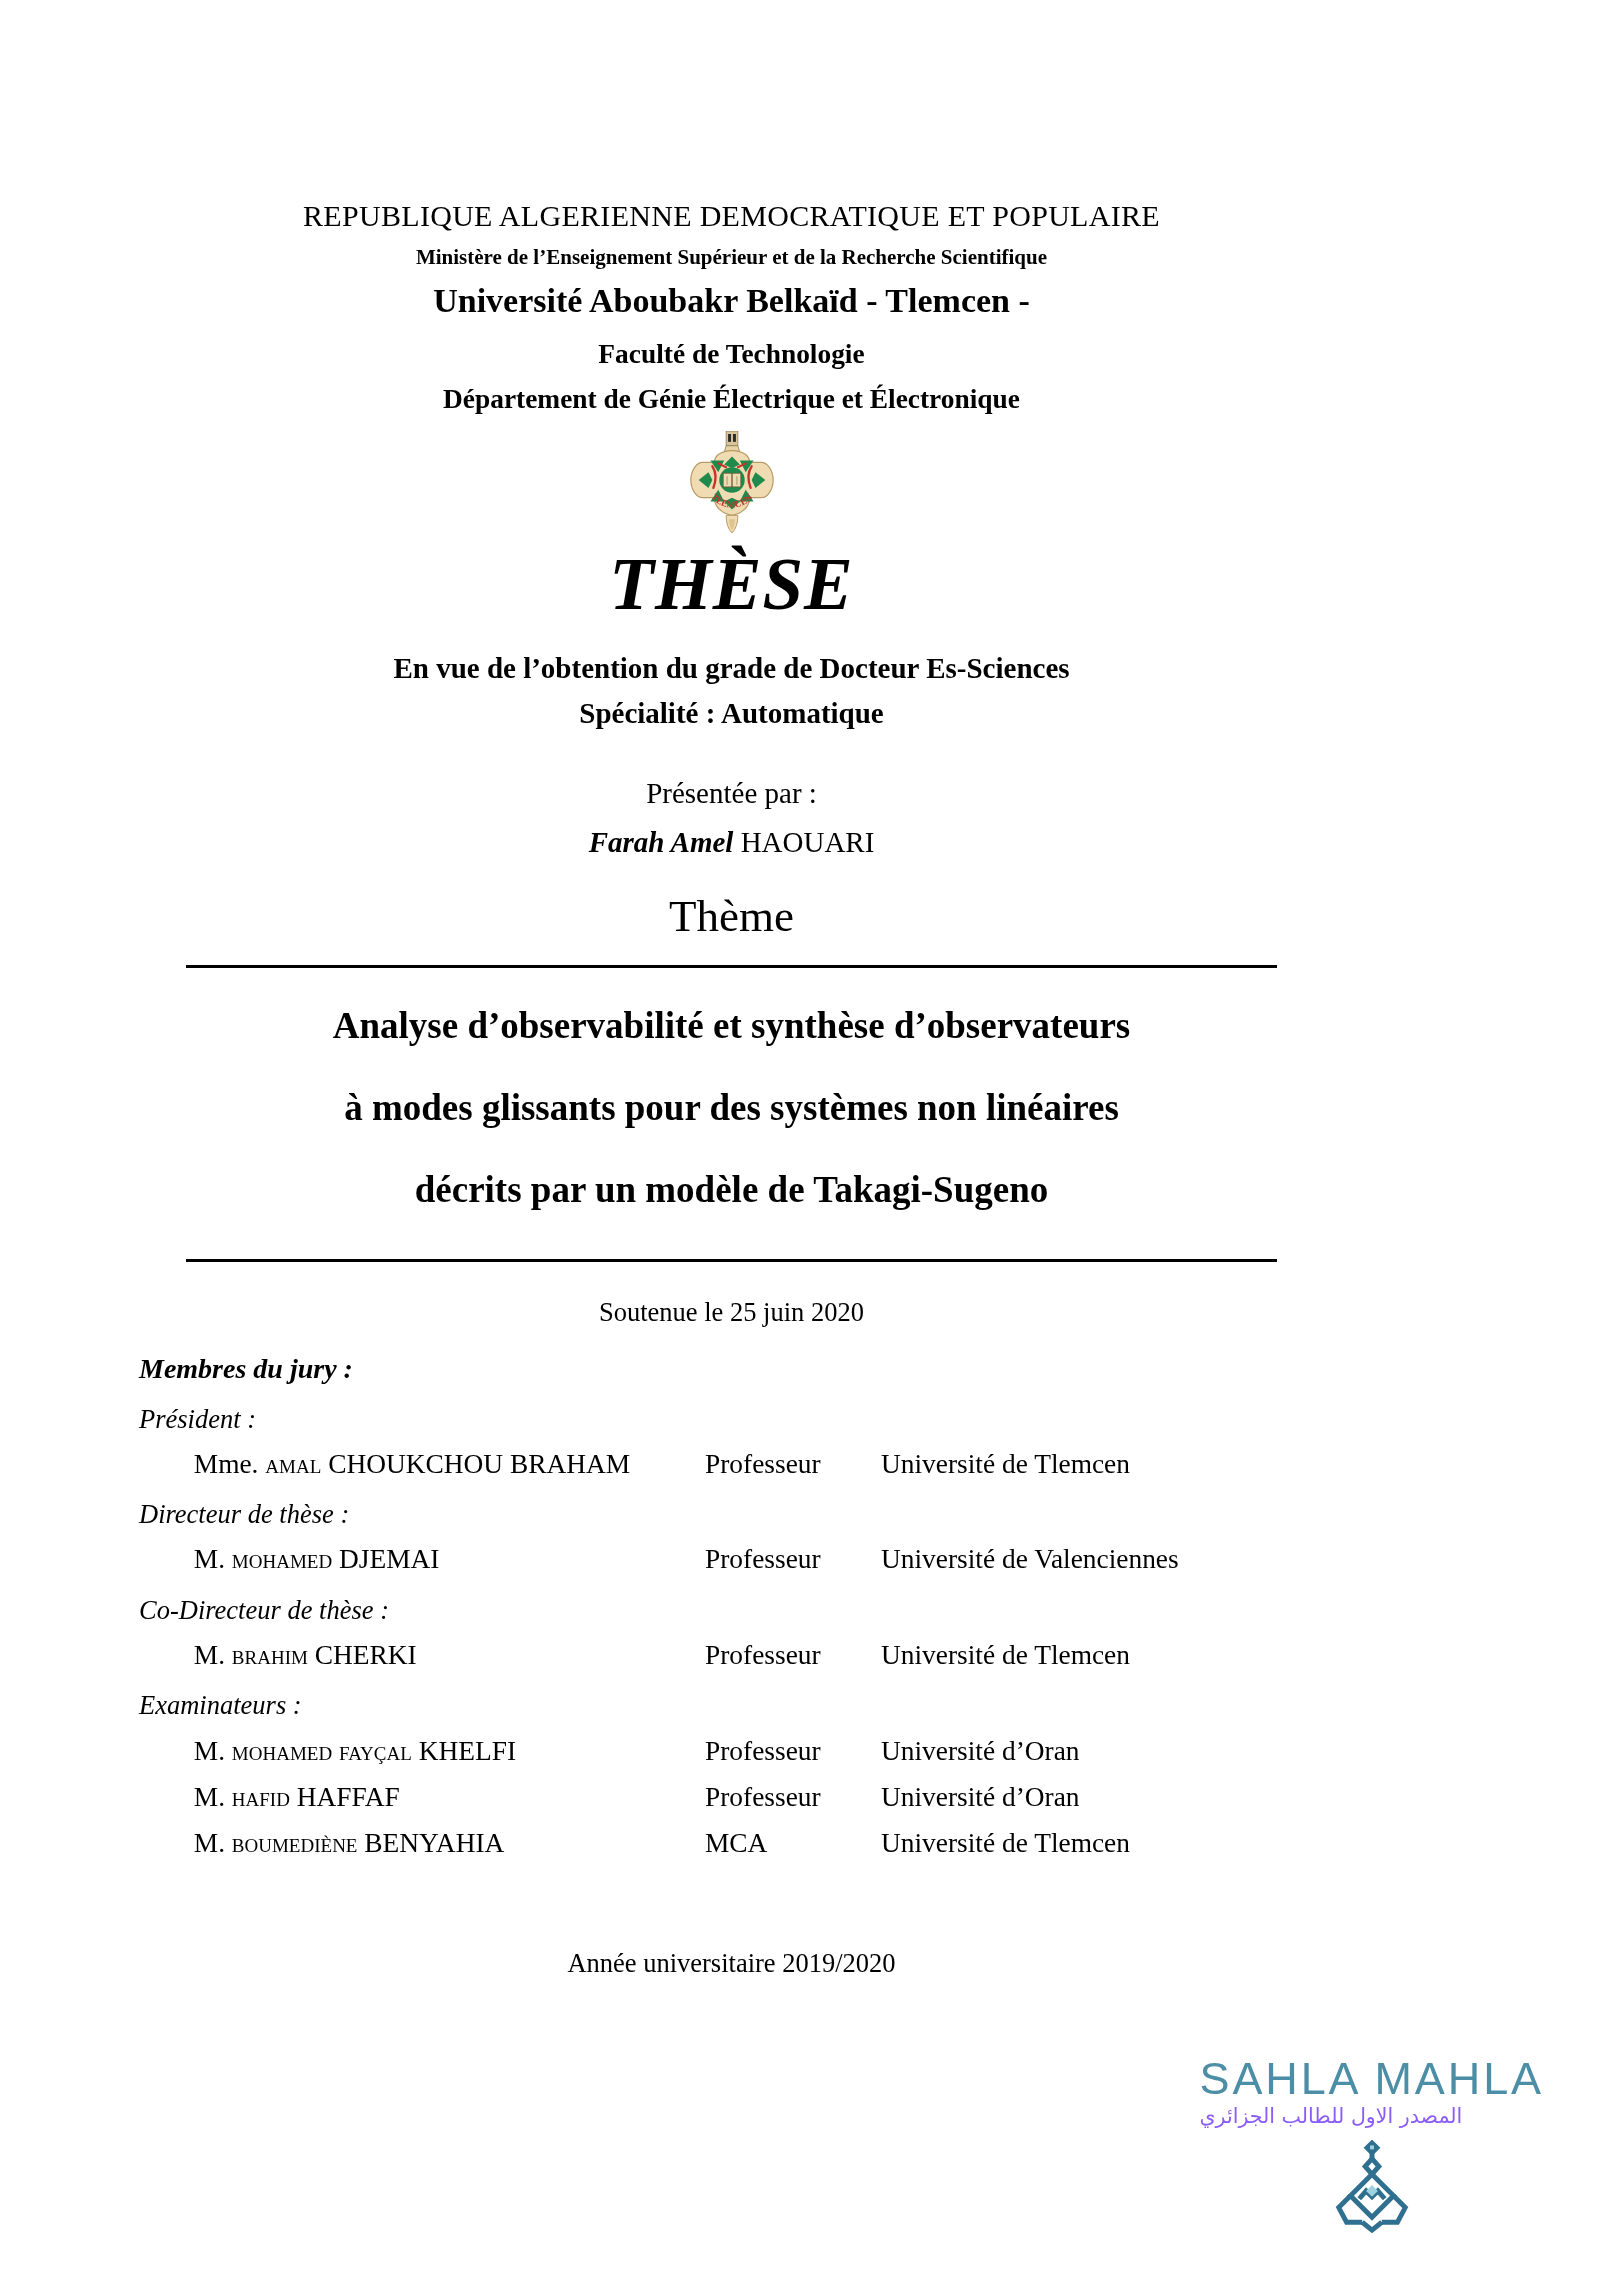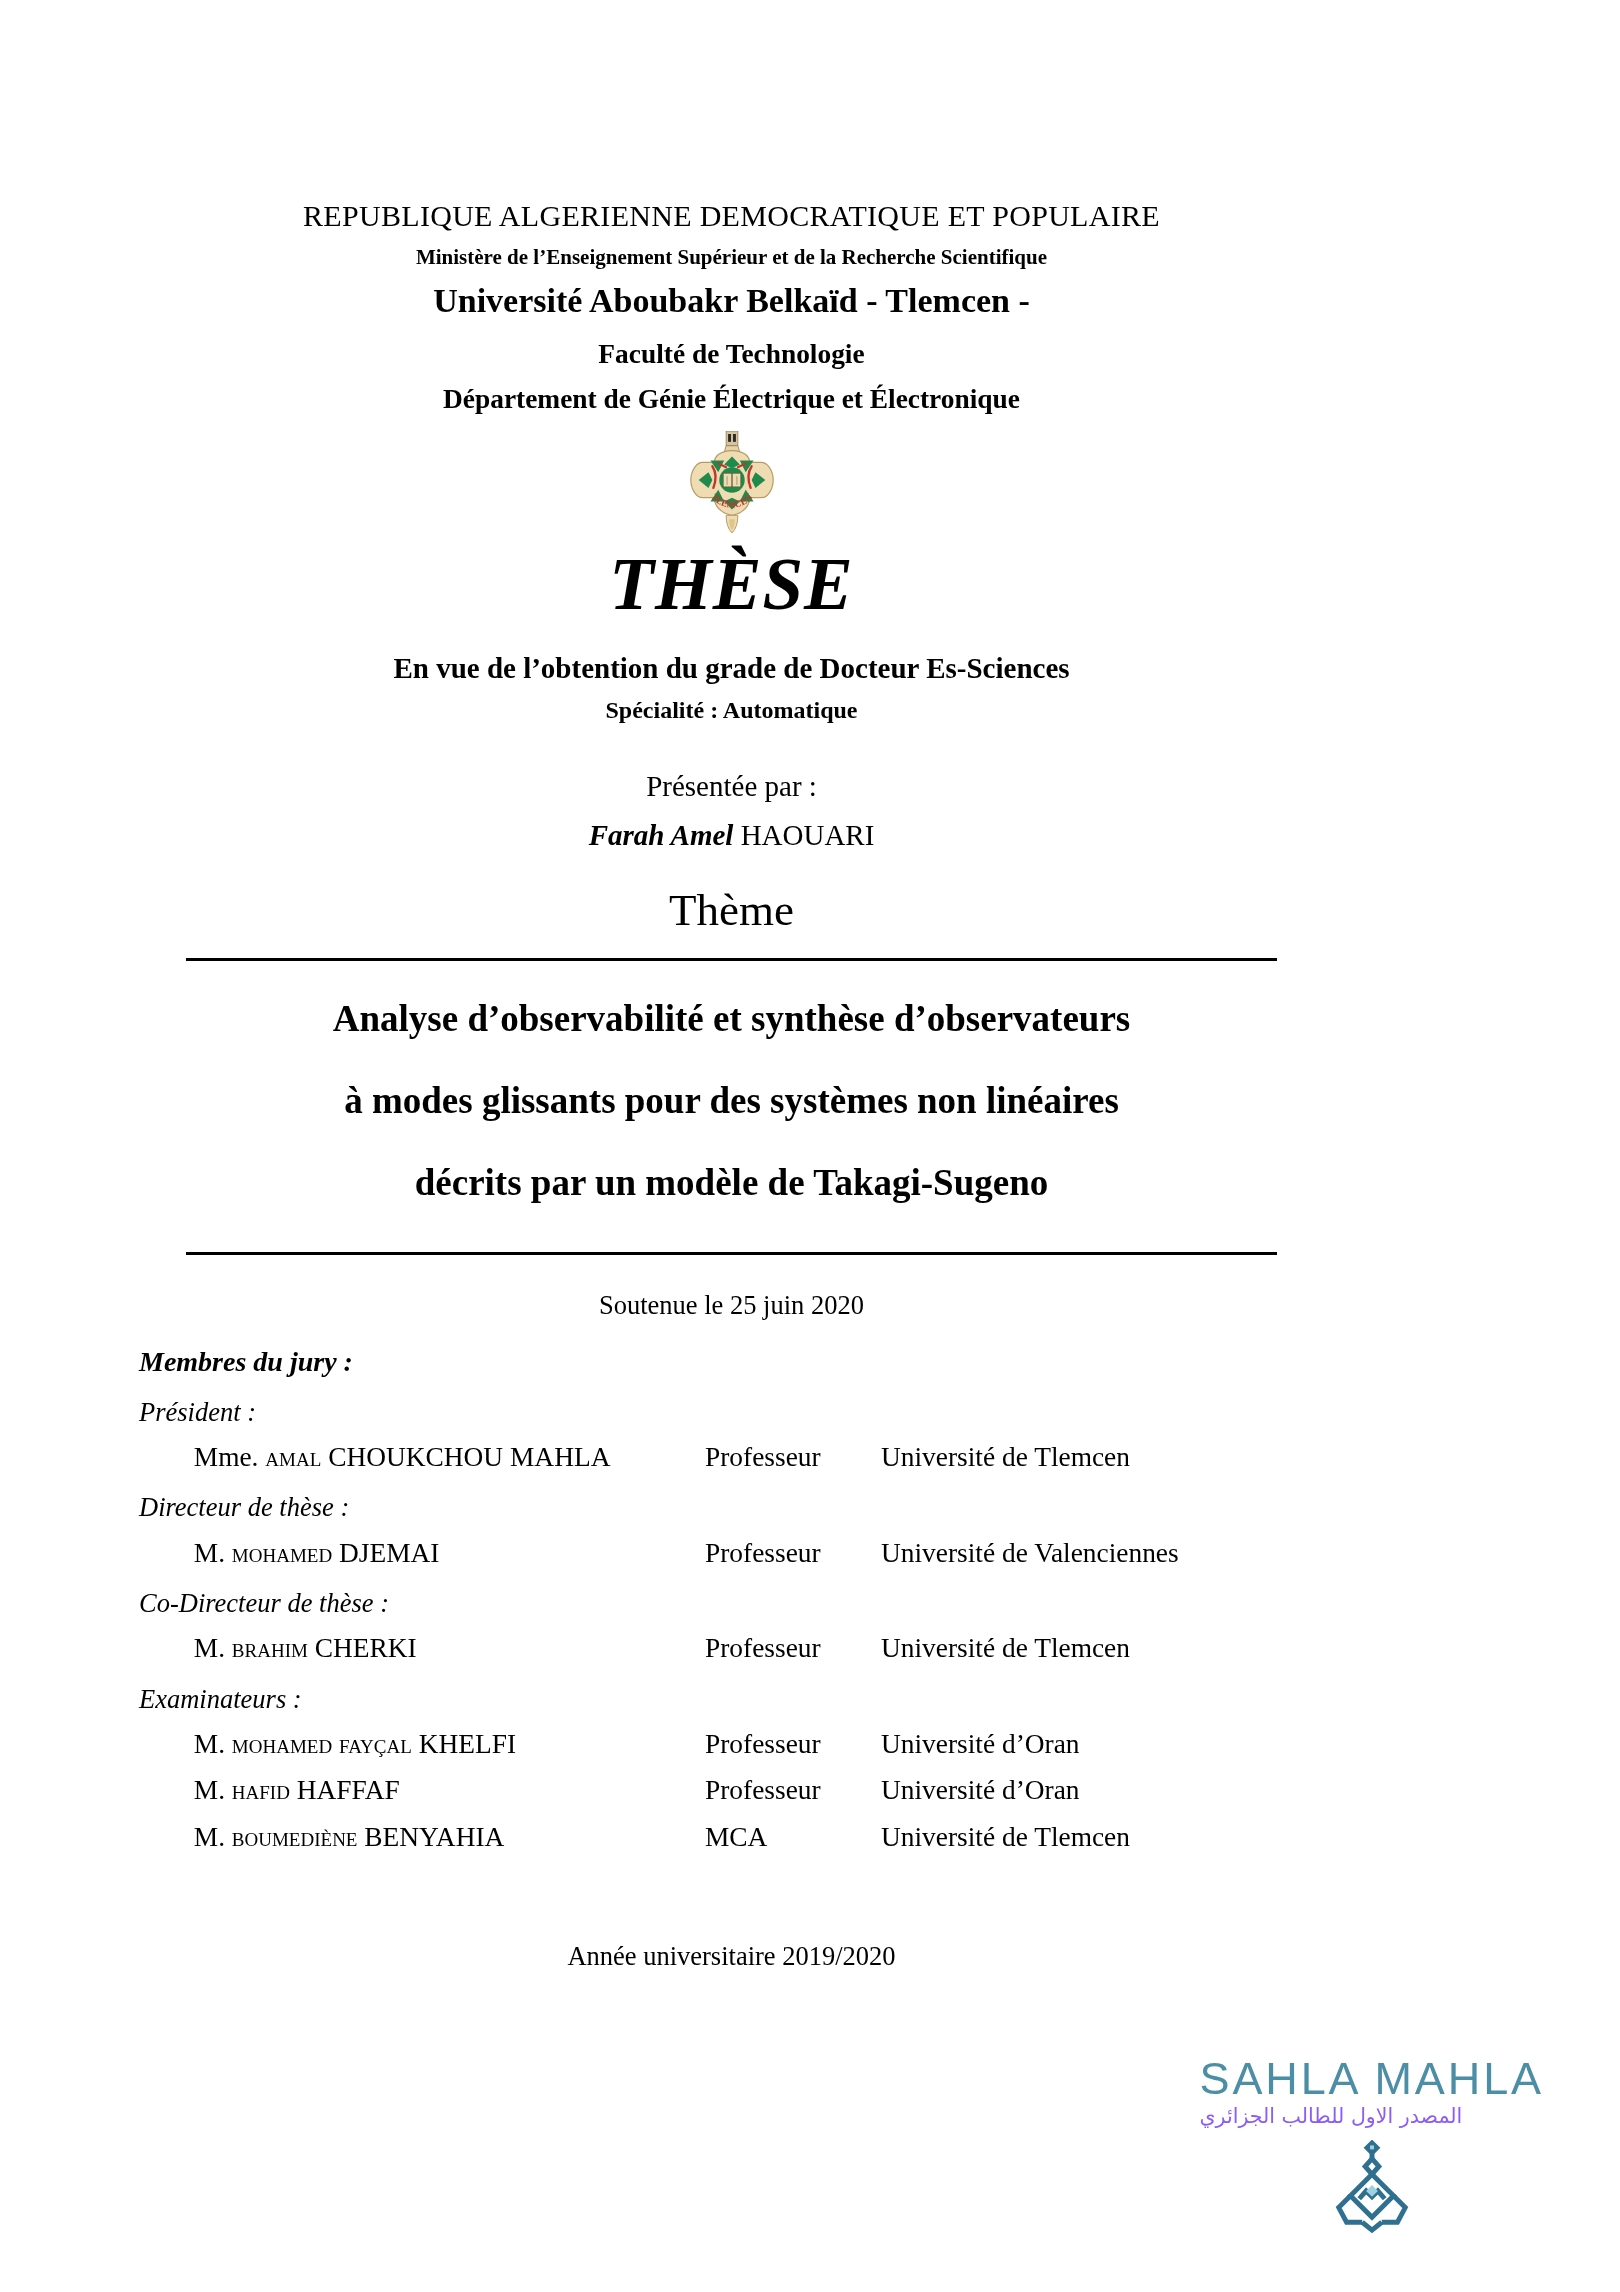--- a/index.html
+++ b/index.html
@@ -80,21 +80,21 @@
 
   .degree-line {
     text-align: center;
     font-size: 29px;
     font-weight: 700;
     margin-top: 25.5px;
     line-height: 1.35;
   }
   .speciality-line {
     text-align: center;
-    font-size: 24px;
+    font-size: 29px;
     font-weight: 700;
     margin-top: 5.9px;
     line-height: 1.35;
   }
 
   .presented-by {
     text-align: center;
     font-size: 29px;
     margin-top: 41px;
     line-height: 1.35;
@@ -303,21 +303,21 @@
 
   <div class="jury">
 
     <div class="jury-title">Membres du jury :</div>
 
     <div class="jury-role">Président :</div>
     <div class="jury-row">
       <div class="c-name">
         <span>Mme.</span>
         <span class="sc">Amal</span>
-        <span>CHOUKCHOU MAHLA</span>
+        <span>CHOUKCHOU BRAHAM</span>
       </div>
       <div class="c-rank">Professeur</div>
       <div class="c-univ">Université de Tlemcen</div>
     </div>
 
     <div class="jury-role">Directeur de thèse :</div>
     <div class="jury-row">
       <div class="c-name">
         <span>M.</span>
         <span class="sc">Mohamed</span>

